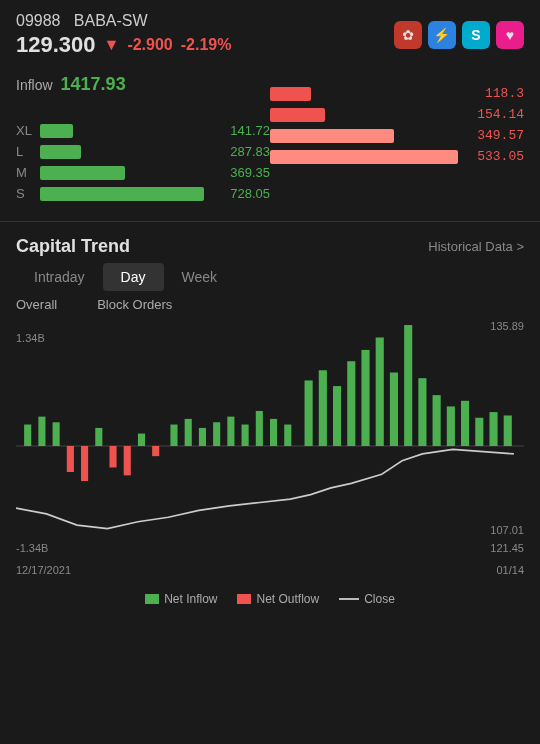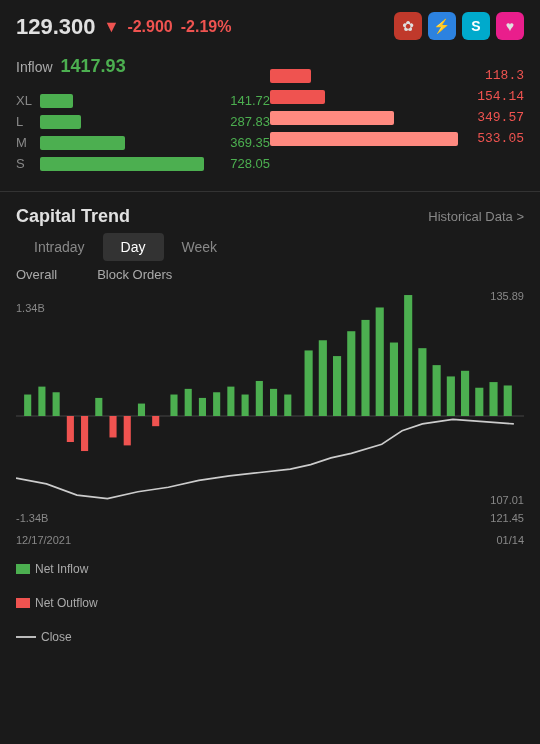--- a/index.html
+++ b/index.html
@@ -60,21 +60,21 @@
 
     .flow-section {
       padding: 10px 16px;
       display: grid;
       grid-template-columns: 1fr 1fr;
       gap: 0;
     }
     .flow-header {
       font-size: 14px;
       color: #aaa;
-      margin-bottom: 6px;
+      margin-bottom: 18px;
     }
     .flow-value-green { color: #4caf50; font-size: 18px; font-weight: bold; }
     .flow-value-red { color: #ef5350; font-size: 18px; font-weight: bold; }
 
     .flow-rows {
       margin-top: 12px;
     }
     .flow-row {
       display: flex;
       align-items: center;
@@ -189,21 +189,20 @@
       font-size: 11px;
       color: #888;
     }
 
     .legend {
       display: flex;
       justify-content: center;
       gap: 20px;
       padding: 8px 16px;
       margin-top: 4px;
-      flex-direction: column;
     }
     .legend-item {
       display: flex;
       align-items: center;
       gap: 5px;
       font-size: 12px;
       color: #aaa;
     }
     .legend-box-green { width: 14px; height: 10px; background: #4caf50; }
     .legend-box-red { width: 14px; height: 10px; background: #ef5350; }
@@ -212,20 +211,25 @@
     svg.chart-svg {
       width: 100%;
       height: 100%;
     }
   </style>
 </head>
 <body>
 
 <div class="header">
   <div class="header-left">
+    <div class="stock-code">
+      <span>09988</span>
+      &nbsp;
+      <span>BABA-SW</span>
+    </div>
     <div class="stock-price-row">
       <span class="price">129.300</span>
       <span class="price-change-neg">▼</span>
       <span class="price-change-neg">-2.900</span>
       <span class="price-change-neg">-2.19%</span>
     </div>
   </div>
   <div class="icon-group">
     <div class="icon-btn icon-btn-red">✿</div>
     <div class="icon-btn icon-btn-blue">⚡</div>

